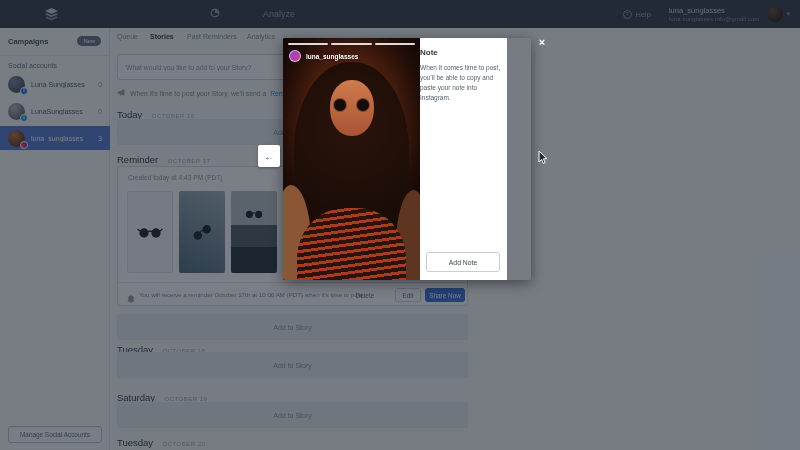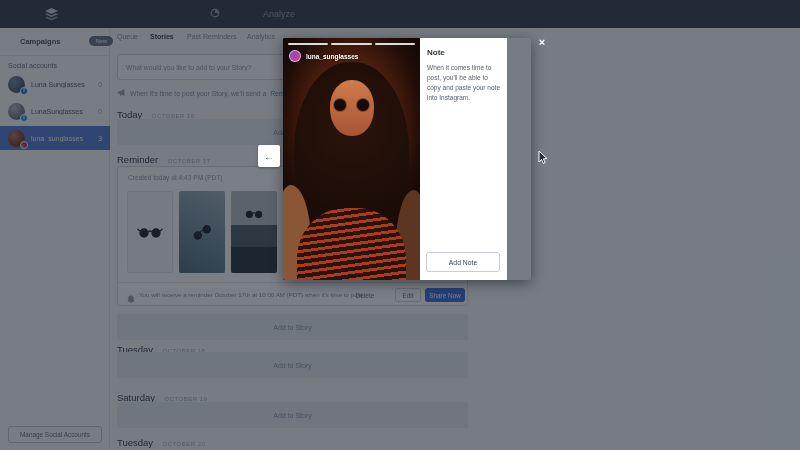--- a/index.html
+++ b/index.html
@@ -18,21 +18,21 @@
   .help { display:flex; align-items:center; gap:4px; font-size:7.5px; color:#9aa5b1; margin-right:18px; cursor:pointer; }
   .help-ico { width:9px; height:9px; border:1px solid #8d98a5; border-radius:50%; font-size:6px; color:#8d98a5; display:flex; align-items:center; justify-content:center; }
   .acct { margin-right:8px; cursor:pointer; }
   .acct-name { font-size:7.5px; color:#d3dae3; line-height:9px; }
   .acct-email { font-size:6.2px; color:#8a939c; line-height:8px; }
   .tr-avatar { width:16px; height:16px; border-radius:50%; background:radial-gradient(circle at 35% 30%, #6b5440, #241a12); margin-right:3px; cursor:pointer; }
   .caret { color:#8d98a5; font-size:7px; margin-right:10px; cursor:pointer; }
 
   
   .sidebar { position:absolute; left:0; top:28px; width:110px; height:422px; background:#fbfcfd; border-right:1px solid #e4e8eb; }
-  .campaigns { position:absolute; left:12px; top:8px; width:100%; padding:0 8px; display:flex; align-items:center; justify-content:space-between; cursor:pointer; }
+  .campaigns { position:absolute; left:0; top:8px; width:100%; padding:0 8px; display:flex; align-items:center; justify-content:space-between; cursor:pointer; }
   .campaigns-label { font-size:7.5px; font-weight:bold; color:#4a5561; }
   .badge-new { background:#6e7a87; color:#fff; font-size:5.8px; padding:2px 6px; border-radius:8px; }
   .sb-divider { position:absolute; left:0; top:27px; width:100%; border-top:1px solid #e7ebee; }
   .sb-section { position:absolute; left:8px; top:34px; font-size:7px; color:#6b7680; }
   .sb-acct { position:absolute; left:0; width:110px; height:24px; display:flex; align-items:center; padding:0 8px; cursor:pointer; }
   .sb-acct .nm { font-size:7px; color:#5a646e; margin-left:6px; flex:1; white-space:nowrap; overflow:hidden; }
   .sb-acct .cnt { font-size:6.8px; color:#9aa4ad; }
   .sb-acct.selected { background:#5c82d6; }
   .sb-acct.selected .nm, .sb-acct.selected .cnt { color:#fff; }
   .sb-av { position:relative; width:17px; height:17px; border-radius:50%; flex:none; }
@@ -90,21 +90,21 @@
   .jacket-r { position:absolute; right:-6px; bottom:0; width:30px; height:90px; background:#5e3520; border-radius:60% 40% 0 0; }
   .hair { position:absolute; left:11px; top:24px; width:115px; height:185px; border-radius:48%; background:radial-gradient(circle at 50% 35%, #2a140b 0%, #1a0c06 70%); }
   .face { position:absolute; left:47px; top:42px; width:44px; height:56px; border-radius:48%; background:linear-gradient(180deg,#cf7b4c,#a85434); }
   .glass { position:absolute; top:60px; width:14px; height:14px; border-radius:50%; background:#170b08; border:1px solid rgba(255,140,90,.45); }
   .gl-l { left:50px; } .gl-r { left:73px; }
   .story-progress { position:absolute; left:5px; top:5px; right:5px; display:flex; gap:3px; }
   .story-progress div { flex:1; height:2px; border-radius:1px; background:rgba(255,255,255,.85); }
   .story-user { position:absolute; left:6px; top:12px; display:flex; align-items:center; gap:5px; }
   .story-av { width:12px; height:12px; border-radius:50%; background:linear-gradient(135deg,#8a4bdb,#d6367e); border:1px solid rgba(255,255,255,.6); }
   .story-name { font-size:6.5px; font-weight:bold; color:#fff; text-shadow:0 0 2px rgba(0,0,0,.6); }
-  .note-panel { position:relative; width:87px; background:#fff; padding:10px 7px; }
+  .note-panel { position:relative; width:87px; background:#fff; padding:10px 0; }
   .note-title { font-size:8px; font-weight:bold; color:#2e3740; margin-bottom:6px; }
   .note-body { font-size:6.5px; line-height:1.55; color:#545f6a; }
   .add-note-btn { position:absolute; left:6px; right:7px; bottom:8px; height:20px; background:#fff; border:1px solid #c8cdd2; border-radius:3px; font-size:6.8px; color:#3d464f; font-family:"Liberation Sans",sans-serif; cursor:pointer; }
   .close-x { position:absolute; left:536px; top:36px; width:12px; height:12px; color:#fff; font-size:11px; line-height:12px; text-align:center; z-index:20; cursor:pointer; font-weight:bold; }
   .prev-arrow { position:absolute; left:258px; top:145px; width:22px; height:22px; background:#fff; border:none; border-radius:2px; box-shadow:0 1px 3px rgba(0,0,0,.35); font-size:10px; color:#3d464f; z-index:20; cursor:pointer; font-family:"Liberation Sans",sans-serif; }
   .cursor { position:absolute; left:538px; top:150px; z-index:30; pointer-events:none; }
 </style>
 </head>
 <body>
 
@@ -120,20 +120,32 @@
           </g>
         </svg>
     </span>
     <div class="nav-tab tab-analyze">
       <span><svg width="10" height="10" viewBox="0 0 12 12">
             <circle cx="6" cy="6" r="4.5" fill="none" stroke="#97a2ae" stroke-width="1.6"></circle>
             <path d="M6 6 L6 1.5 A4.5 4.5 0 0 1 10.5 6 Z" fill="#97a2ae"></path>
           </svg></span>
       <span>Analyze</span>
     </div>
+    <div class="topbar-right">
+      <div class="help">
+        <span class="help-ico">?</span>
+        <span>Help</span>
+      </div>
+      <div class="acct">
+        <div class="acct-name">luna_sunglasses</div>
+        <div class="acct-email">luna.sunglasses.info@gmail.com</div>
+      </div>
+      <span class="tr-avatar"></span>
+      <span class="caret">▾</span>
+    </div>
   </header>
 
   <aside class="sidebar">
     <div class="campaigns">
       <span class="campaigns-label">Campaigns</span>
       <span class="badge-new">New</span>
     </div>
     <div class="sb-divider"></div>
     <div class="sb-section">Social accounts</div>
 

